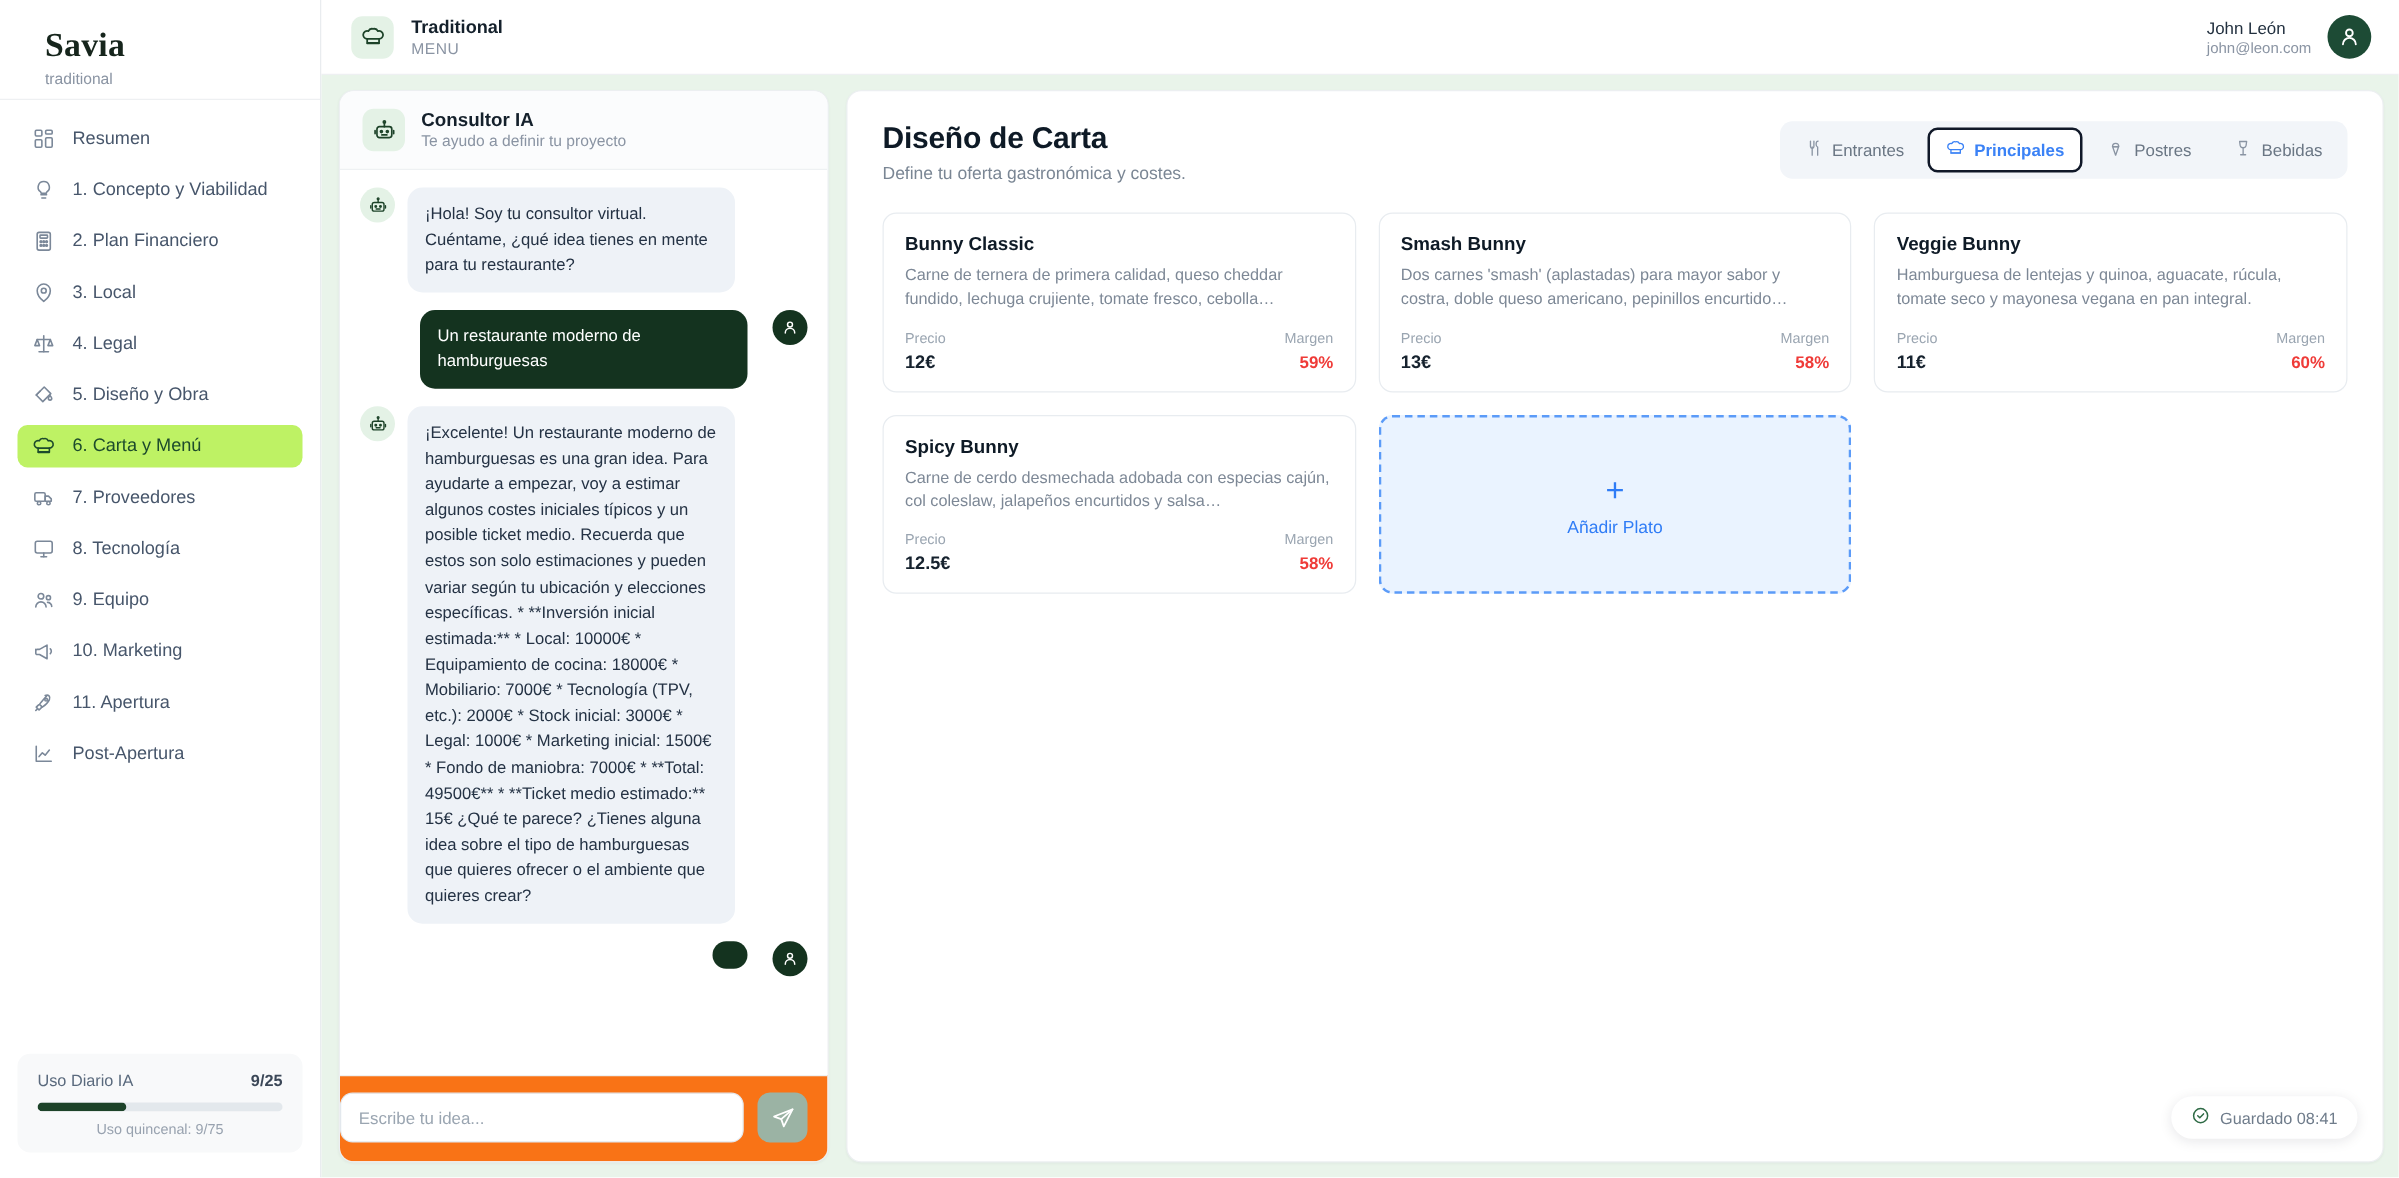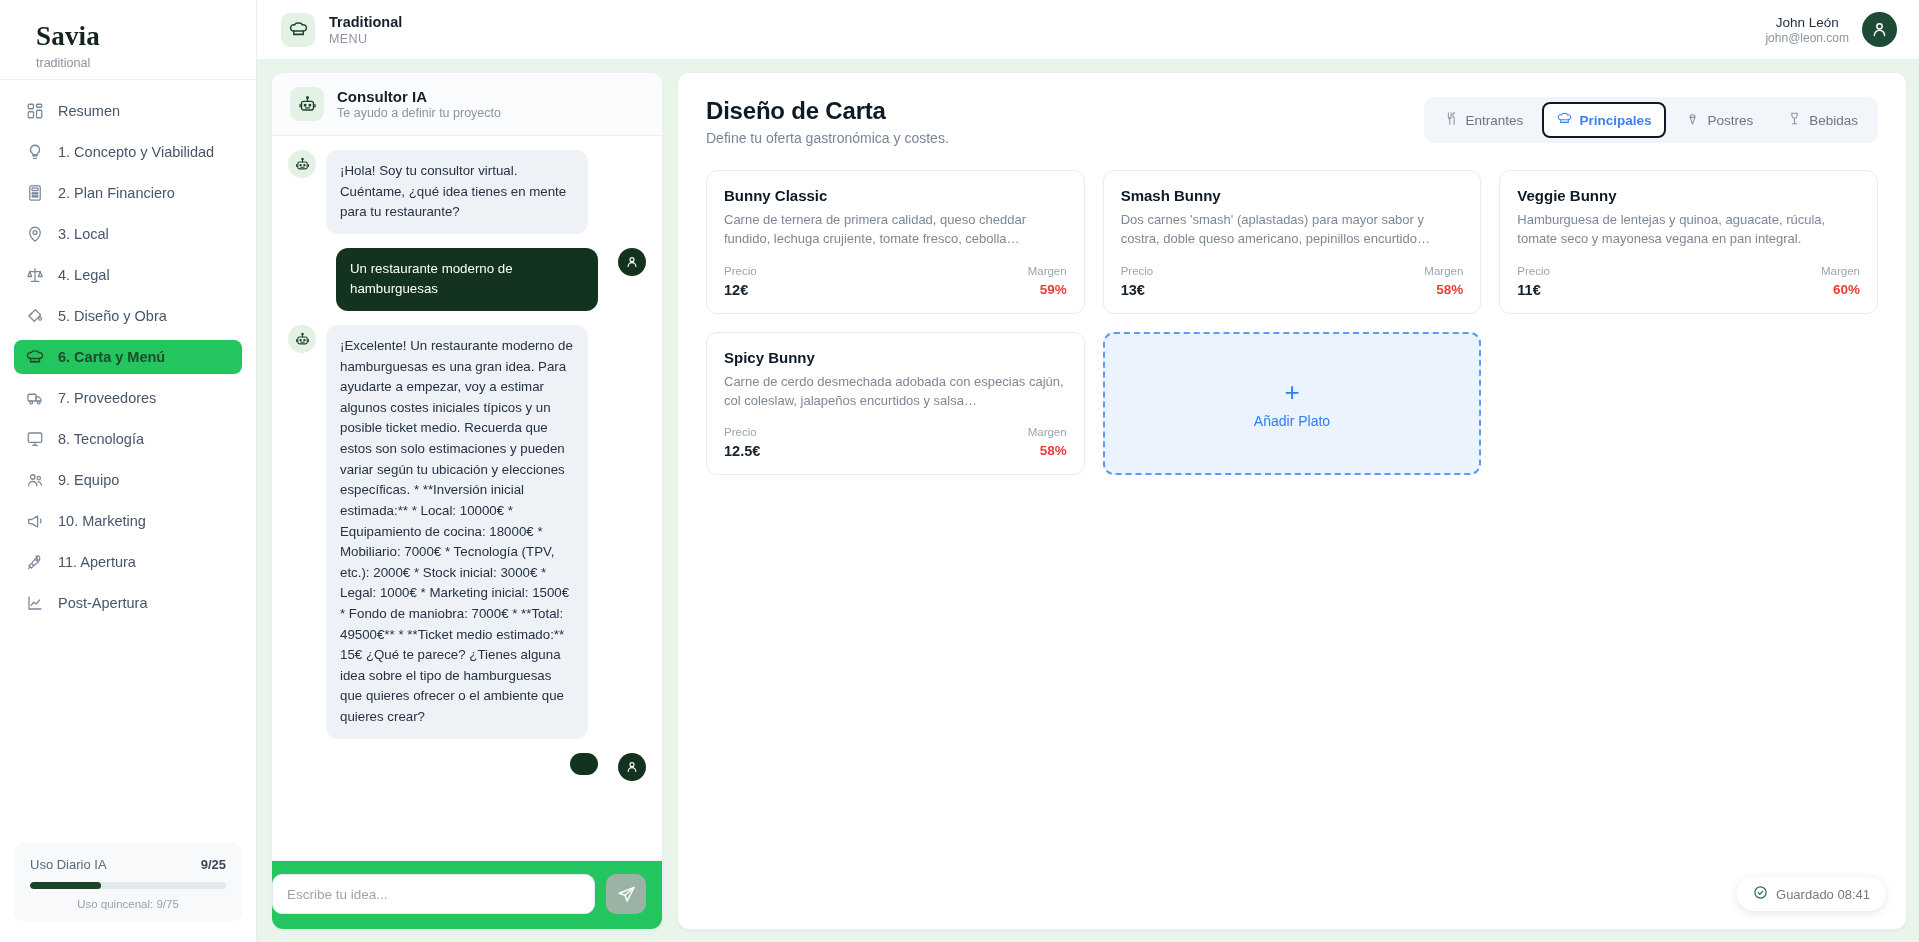--- a/index.html
+++ b/index.html
@@ -37,21 +37,21 @@
   .nav { padding: 14px 14px 0 14px; flex: 1; overflow: hidden; }
   .nav-item {
     display: flex; align-items: center; gap: 14px;
     height: 34px; padding: 0 12px;
     border-radius: 8px;
     color: #47566b; font-size: 14.5px;
     margin-bottom: 7px; cursor: pointer;
   }
   .nav-item .ic { width: 18px; height: 18px; display: block; flex: 0 0 18px; color: #7b8899; }
   .nav-item.active {
-    background: #22c55e; color: #1d4b2c; font-weight: 700;
+    background: #bef264; color: #1d4b2c; font-weight: 400;
   }
   .nav-item.active .ic { color: #1d4b2c; }
   .usage {
     margin: 0 14px 20px 14px;
     background: #f8f9fa;
     border-radius: 10px;
     padding: 14px 16px 12px 16px;
   }
   .usage-top { display: flex; justify-content: space-between; align-items: baseline; }
   .usage-label { font-size: 13px; color: #5a6a7d; }
@@ -73,21 +73,21 @@
   }
   .topbar-left { display: flex; align-items: center; gap: 14px; }
   .proj-badge {
     width: 34px; height: 34px; border-radius: 9px;
     background: #e4f2e6; display: flex; align-items: center; justify-content: center;
     color: #1d4329;
   }
   .proj-title { font-size: 14.5px; font-weight: 700; color: #14202b; line-height: 1.25; }
   .proj-sub { font-size: 12.5px; color: #8a94a3; letter-spacing: .4px; }
   .topbar-right { display: flex; align-items: center; gap: 13px; }
-  .user-meta { text-align: center; }
+  .user-meta { text-align: left; }
   .user-name { font-size: 13.5px; color: #22303f; line-height: 1.3; }
   .user-mail { font-size: 12px; color: #8a94a3; }
   .avatar {
     width: 35px; height: 35px; border-radius: 50%;
     background: #1d4b35; display: flex; align-items: center; justify-content: center; color: #fff;
   }
 
   .workspace {
     flex: 1; min-height: 0;
     background: #e9f4ea;
@@ -132,21 +132,21 @@
   .bub-ic.bot { background: #e4f2e6; color: #1d4329; }
   .bub-ic.user { background: #14331f; color: #ffffff; }
   .bubble {
     max-width: 262px; padding: 11px 14px; border-radius: 12px;
     font-size: 13.3px; line-height: 1.55;
   }
   .bubble.bot { background: #eef2f7; color: #243244; border-radius: 12px; }
   .bubble.user { background: #14331f; color: #ffffff; }
   .chat-foot {
     flex: 0 0 auto; padding: 13px 16px 15px 0;
-    border-top: 1px solid #eef1f3; background: #22c55e;
+    border-top: 1px solid #eef1f3; background: #f97316;
     display: flex; align-items: center; gap: 11px;
   }
   .chat-input {
     flex: 1; height: 40px; border: 1px solid #e3e8ed; border-radius: 10px;
     padding: 0 14px; font-size: 13.5px; color: #22303f; outline: none;
     font-family: "Liberation Sans", sans-serif; background: #fff;
   }
   .chat-input::placeholder { color: #9aa5b1; }
   .send-btn {
     width: 40px; height: 40px; border-radius: 10px; border: none;

